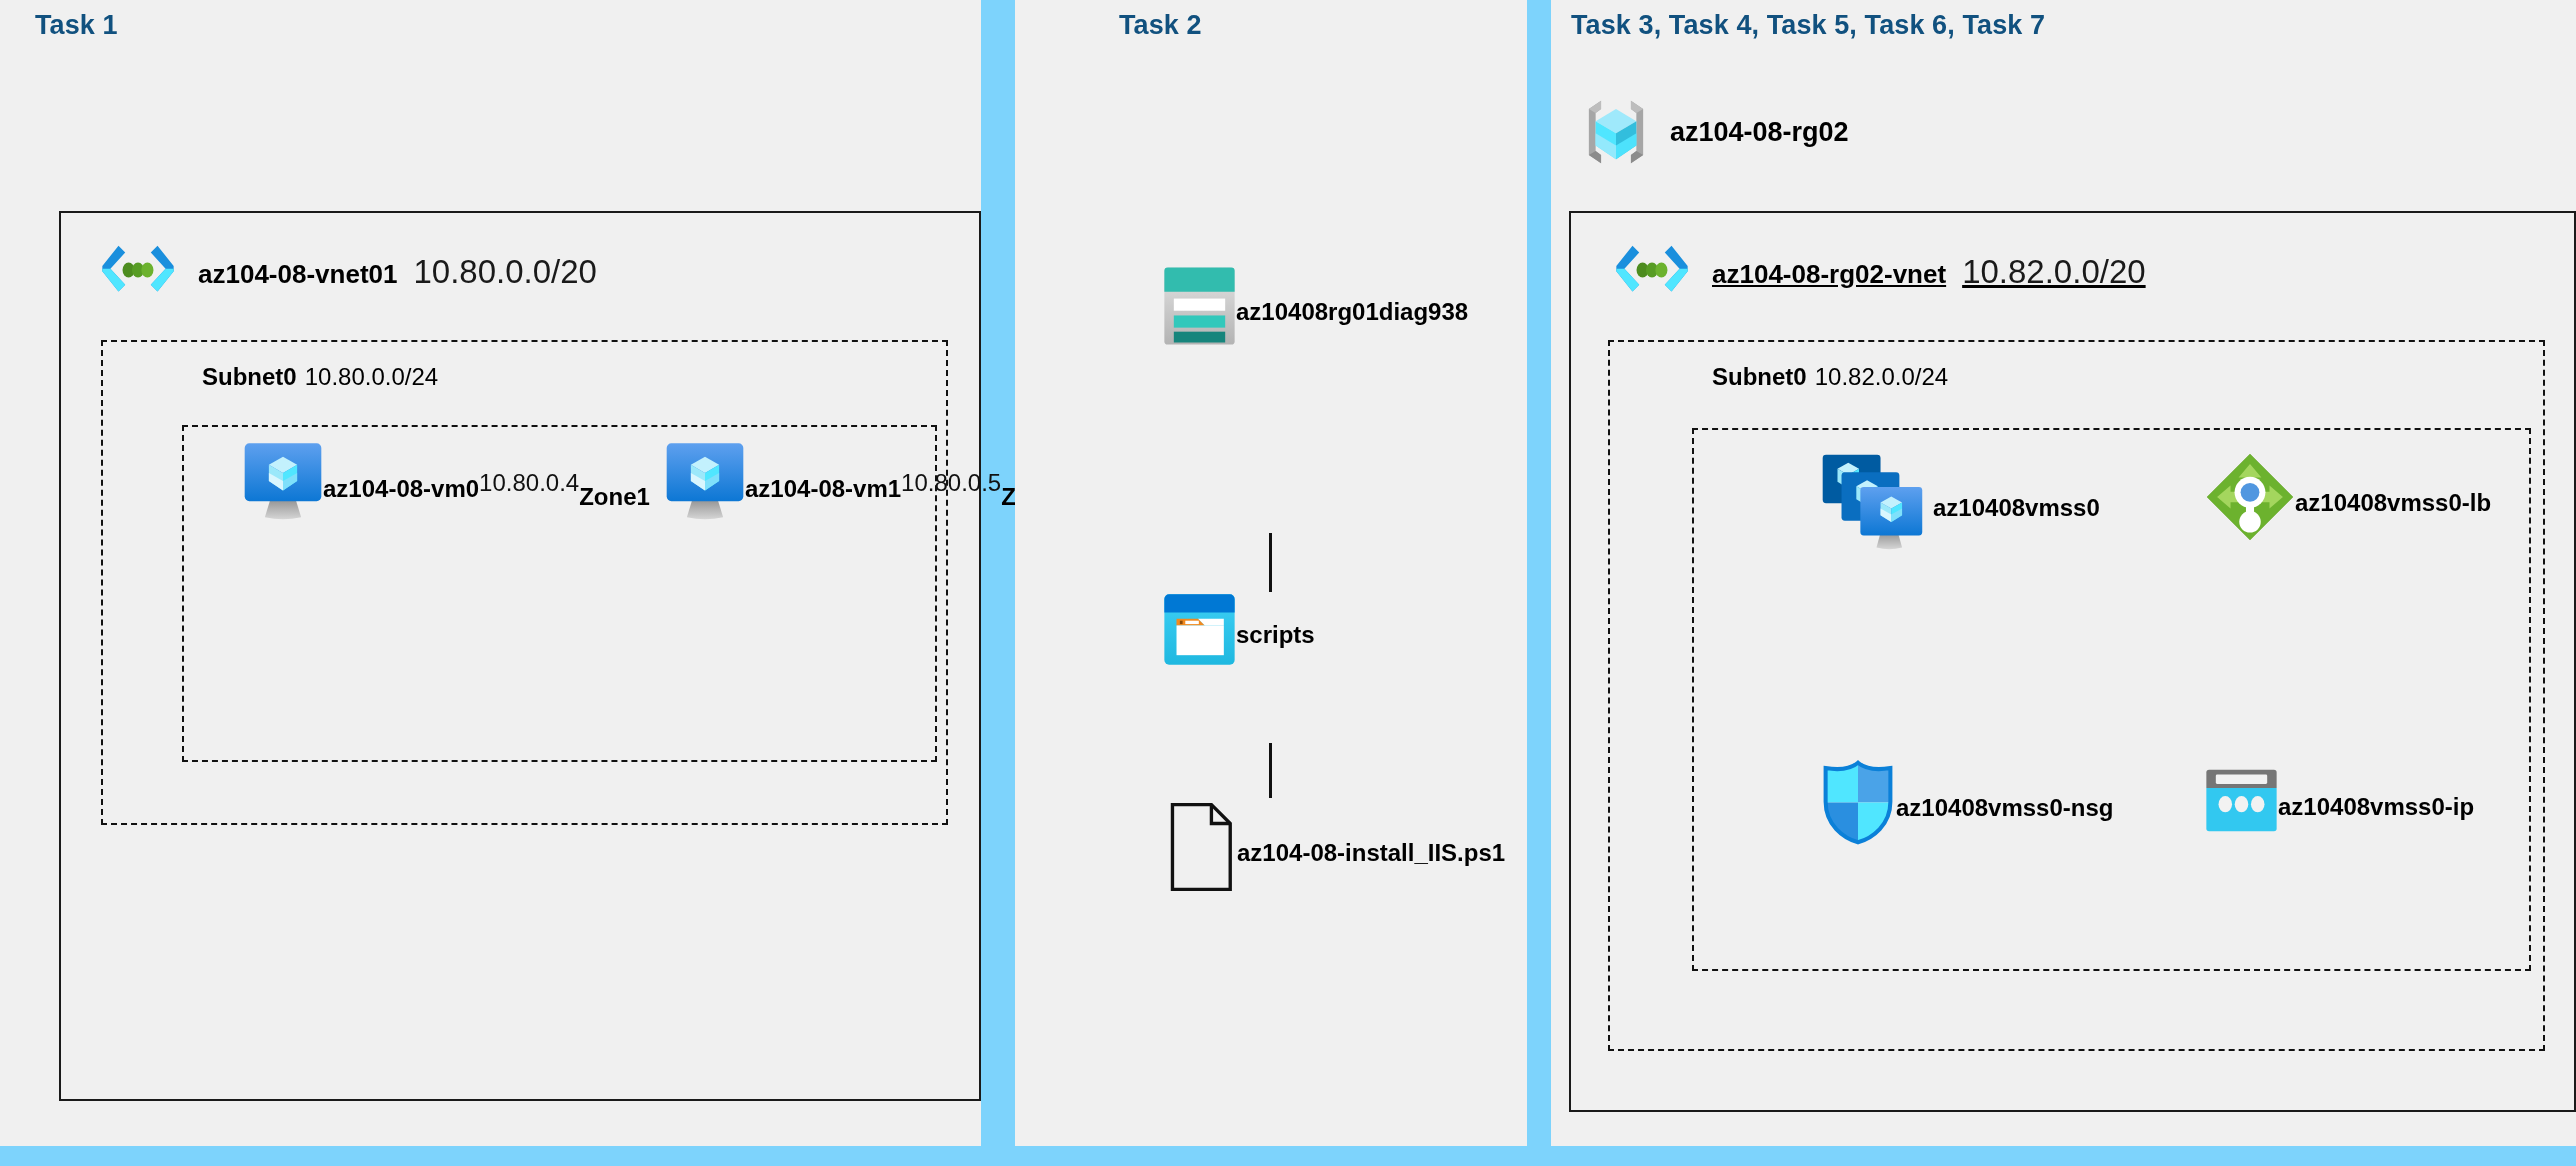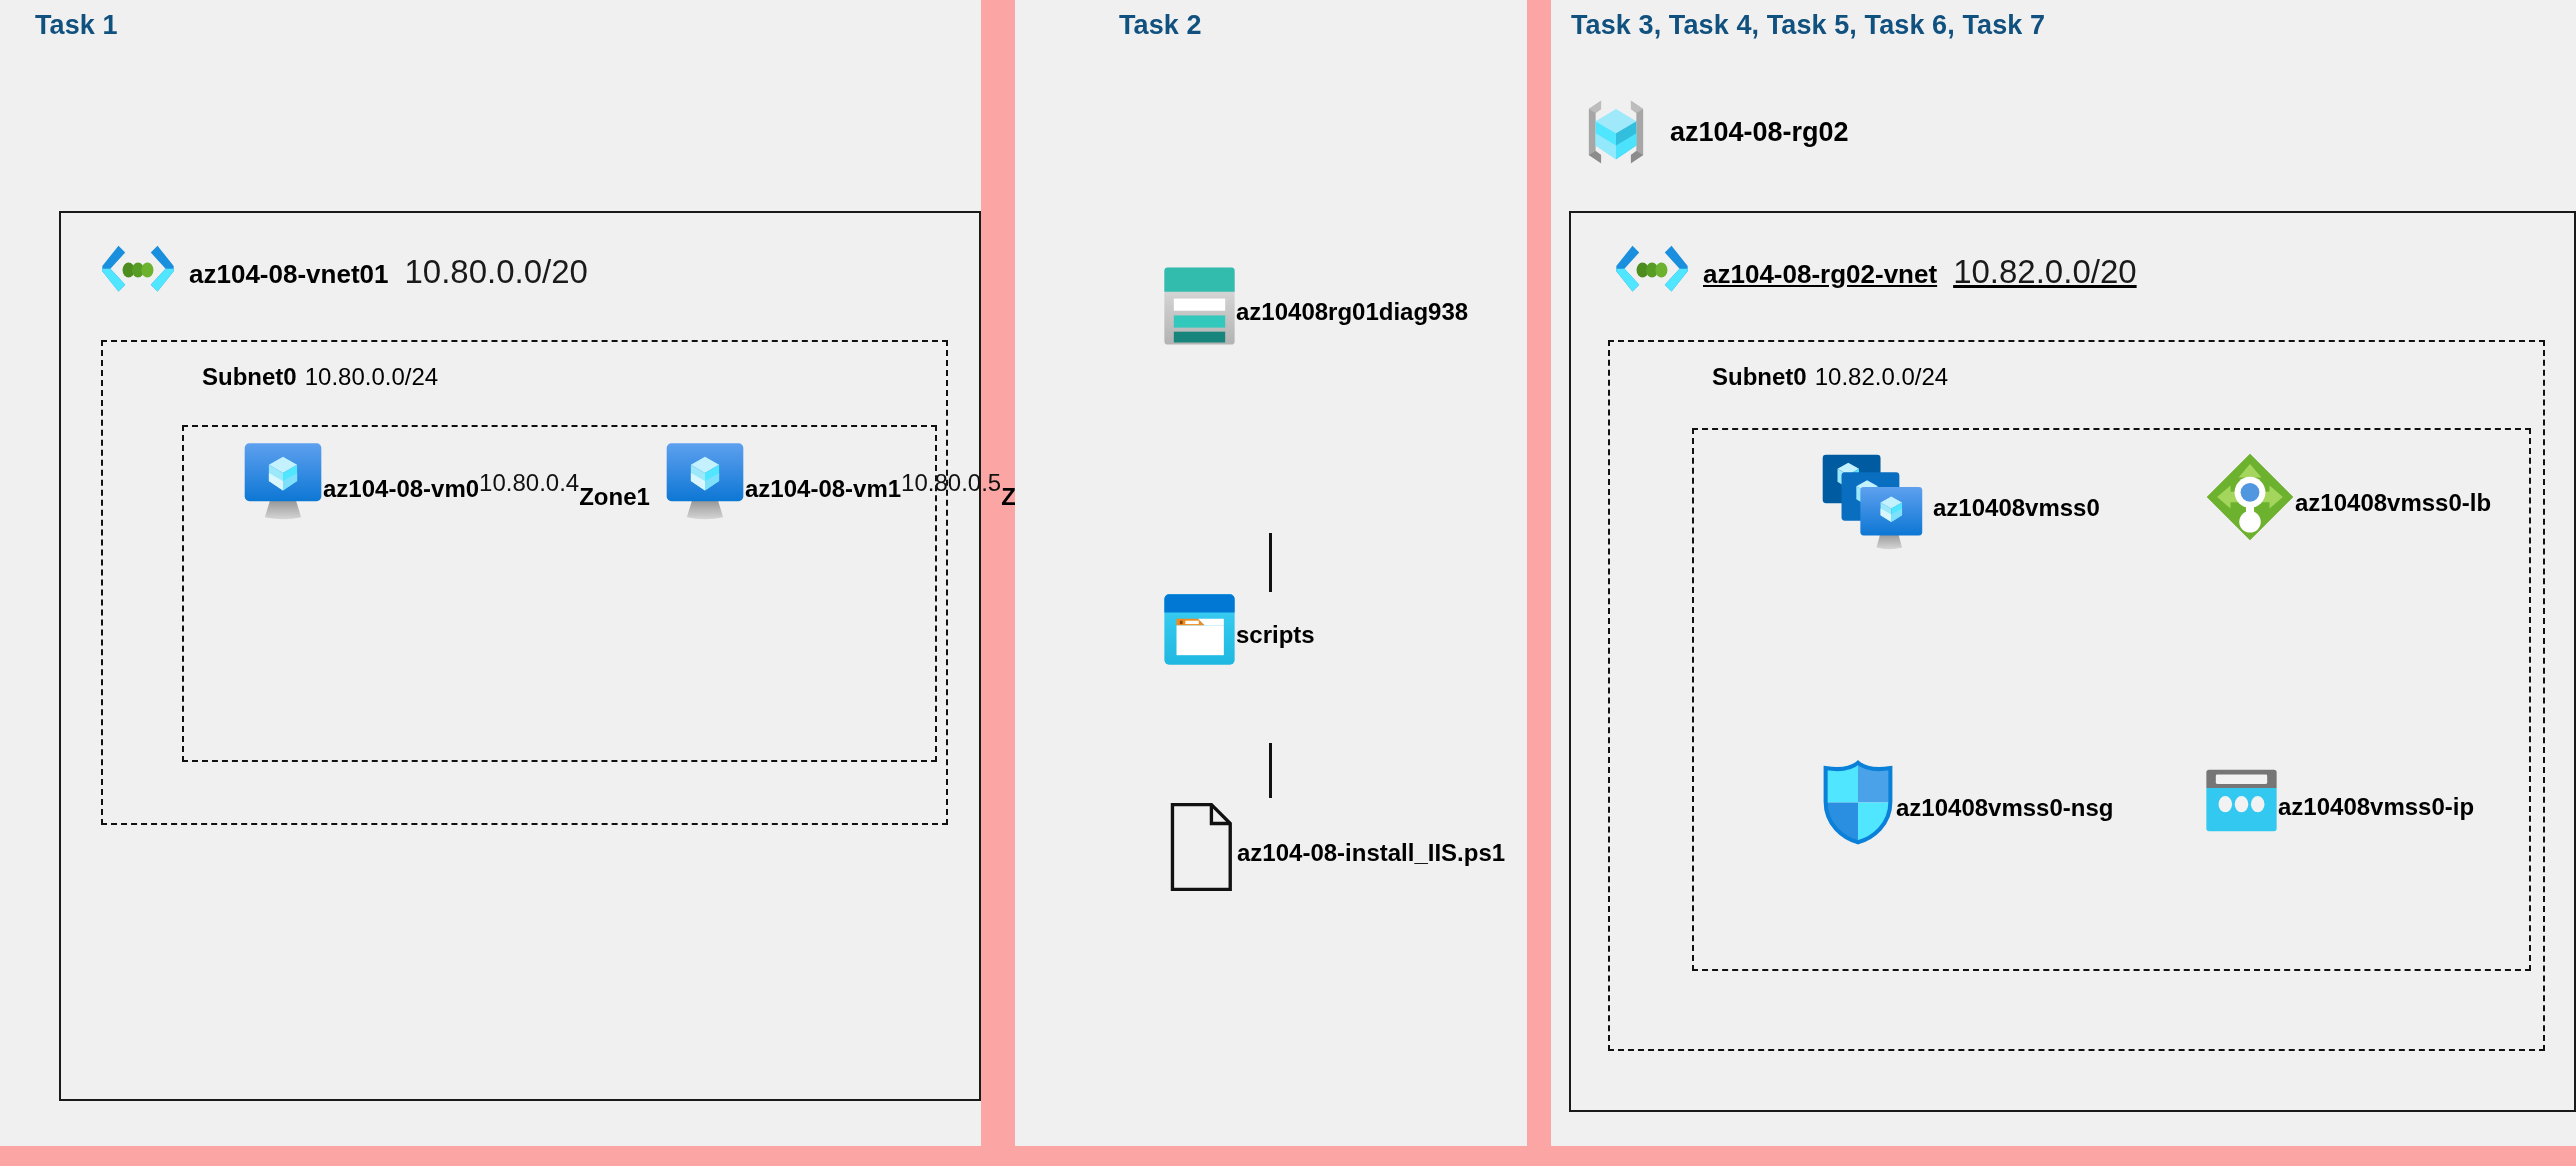--- a/index.html
+++ b/index.html
@@ -4,21 +4,21 @@
 <style>
   html,body{margin:0;padding:0;background:#ffffff;}
   body{
     font-family:"Liberation Sans","DejaVu Sans",sans-serif;
     -webkit-font-smoothing:antialiased;
   }
   #stage{
     position:relative;
     width:2576px;
     height:1166px;
-    background:#fca5a5;
+    background:#7dd3fc;
     overflow:hidden;
   }
 
   
   .panel{
     position:absolute;
     background:#f0f0f0;
   }
   #panel-task1{ left:0;    top:0; width:981px; height:1146px; }
   #panel-task2{ left:1015px; top:0; width:512px;  height:1146px; }
@@ -59,21 +59,21 @@
     background:transparent;
     box-sizing:border-box;
   }
   #vnet-box-1{ left:59px;   top:211px; width:922px; height:890px; }
   #vnet-box-2{ left:1569px; top:211px; width:1007px; height:901px; }
 
   .vnet-row{
     position:absolute;
     display:flex;
     align-items:center;
-    gap:14px;
+    gap:23px;
     white-space:nowrap;
   }
   #vnet-row-1{ left:101px;  top:243px; }
   #vnet-row-2{ left:1615px; top:243px;text-decoration:underline; }
   .vnet-name{ font-size:26px; font-weight:bold; color:#000; }
   .vnet-cidr{ font-size:33px; font-weight:normal; color:#1a1a1a; margin-left:16px; }
 
   
   .dashed{
     position:absolute;

